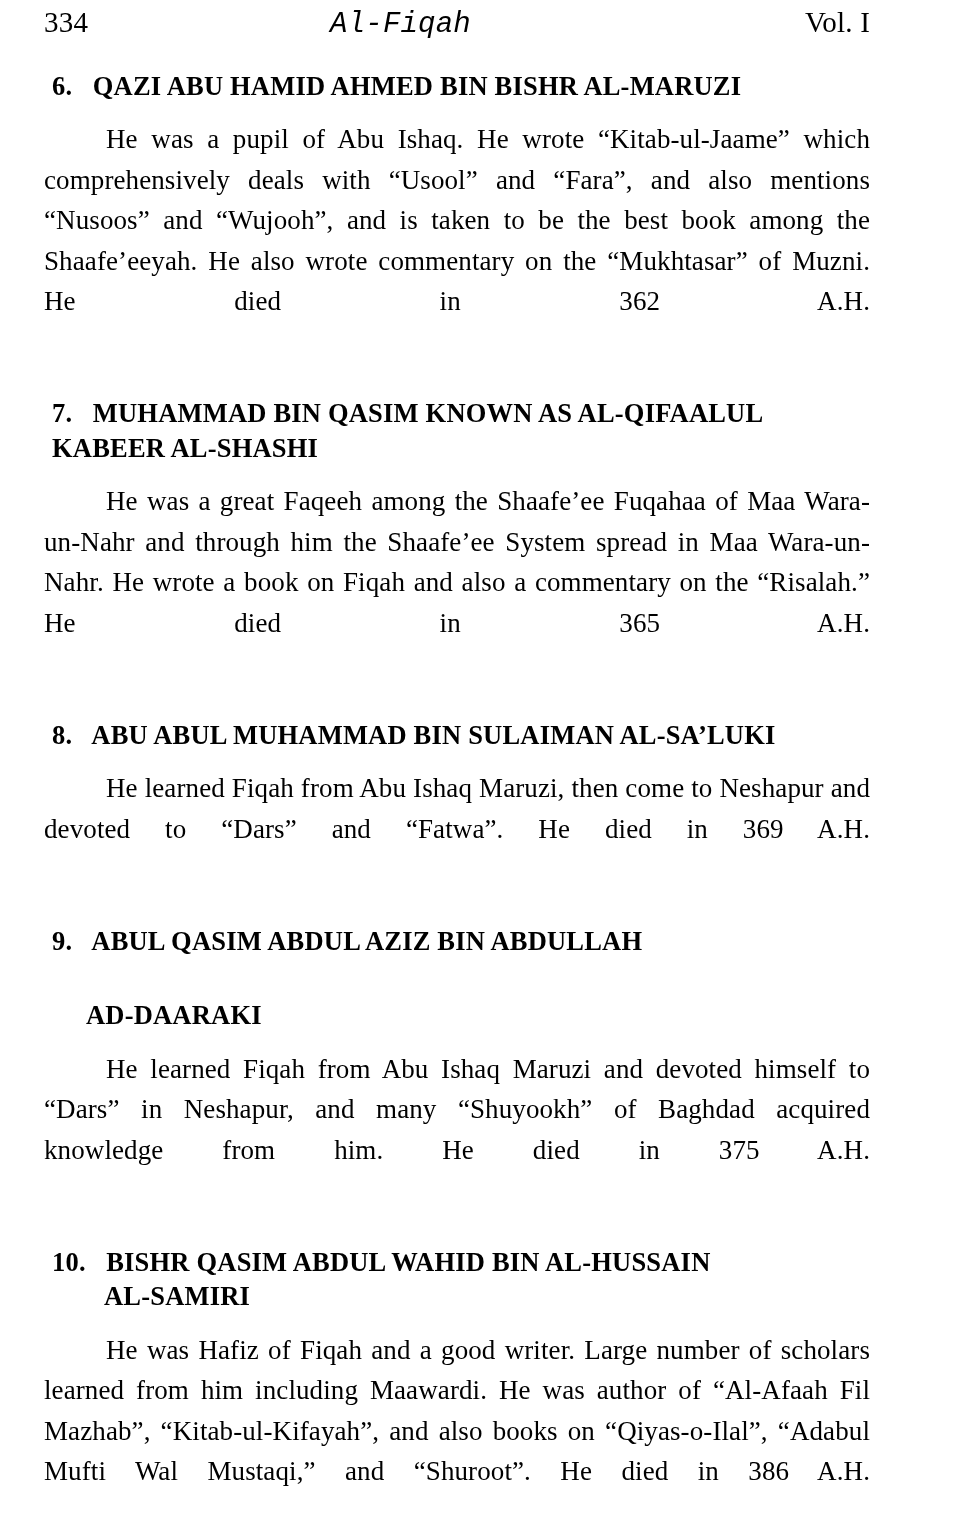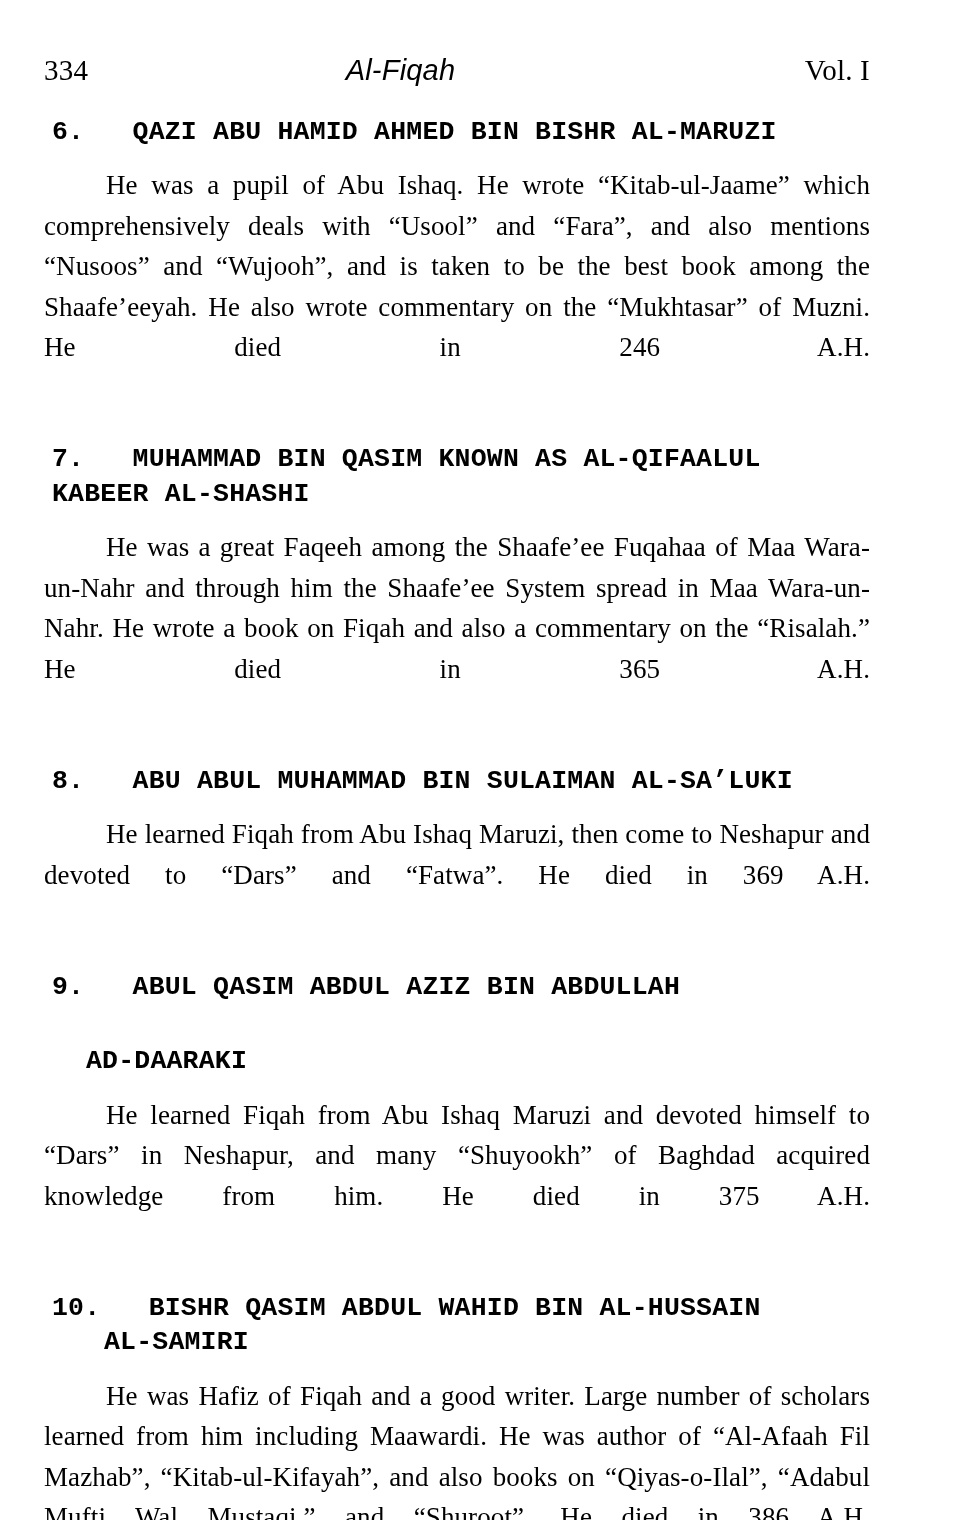--- a/index.html
+++ b/index.html
@@ -28,40 +28,39 @@
     justify-content: space-between;
     font-size: 29px;
     padding-top: 6px;
     letter-spacing: 0.2px;
   }
   .running-head .folio {
     font-family: "Liberation Serif", serif;
   }
   .running-head .book-title {
     font-style: italic;
-    font-family: Liberation Sans, sans-serif;
+    font-family: Liberation Mono, monospace;
     margin-left: 28px;
     padding-right: 120px;
   }
   .running-head .volume {
     font-family: "Liberation Serif", serif;
-    margin-top: 48px;
   }
   
   .content {
     margin-top: 28px;
     width: 826px;
   }
   h2.entry-heading {
     font-size: 26.5px;
     font-weight: bold;
     line-height: 1.30;
     margin: 0 0 0 0;
     letter-spacing: 0.2px;
-    font-family: Liberation Mono, monospace;
+    font-family: Liberation Serif, serif;
   }
   .heading-block {
     margin-top: 34px;
   }
   .heading-block:first-child {
     margin-top: 0;
   }
   .heading-inner {
     display: block;
     padding-left: 8px;
@@ -108,21 +107,21 @@
 
     <div class="heading-block">
       <h2 class="entry-heading">
         <span class="heading-inner">
           <span class="hnum">6.</span>
           &nbsp;
           <span>QAZI ABU HAMID AHMED BIN BISHR AL-MARUZI</span>
         </span>
       </h2>
     </div>
-    <p class="para">He was a pupil of Abu Ishaq. He wrote “Kitab-ul-Jaame” which comprehensively deals with “Usool” and “Fara”, and also mentions “Nusoos” and “Wujooh”, and is taken to be the best book among the Shaafe’eeyah. He also wrote commentary on the “Mukhtasar” of Muzni. He died in 246 A.H.</p>
+    <p class="para">He was a pupil of Abu Ishaq. He wrote “Kitab-ul-Jaame” which comprehensively deals with “Usool” and “Fara”, and also mentions “Nusoos” and “Wujooh”, and is taken to be the best book among the Shaafe’eeyah. He also wrote commentary on the “Mukhtasar” of Muzni. He died in 362 A.H.</p>
 
     <div class="heading-block">
       <h2 class="entry-heading">
         <span class="heading-inner">
           <span class="hnum">7.</span>
           &nbsp;
           <span>MUHAMMAD BIN QASIM KNOWN AS AL-QIFAALUL</span>
           <span class="hline2">KABEER AL-SHASHI</span>
         </span>
       </h2>

